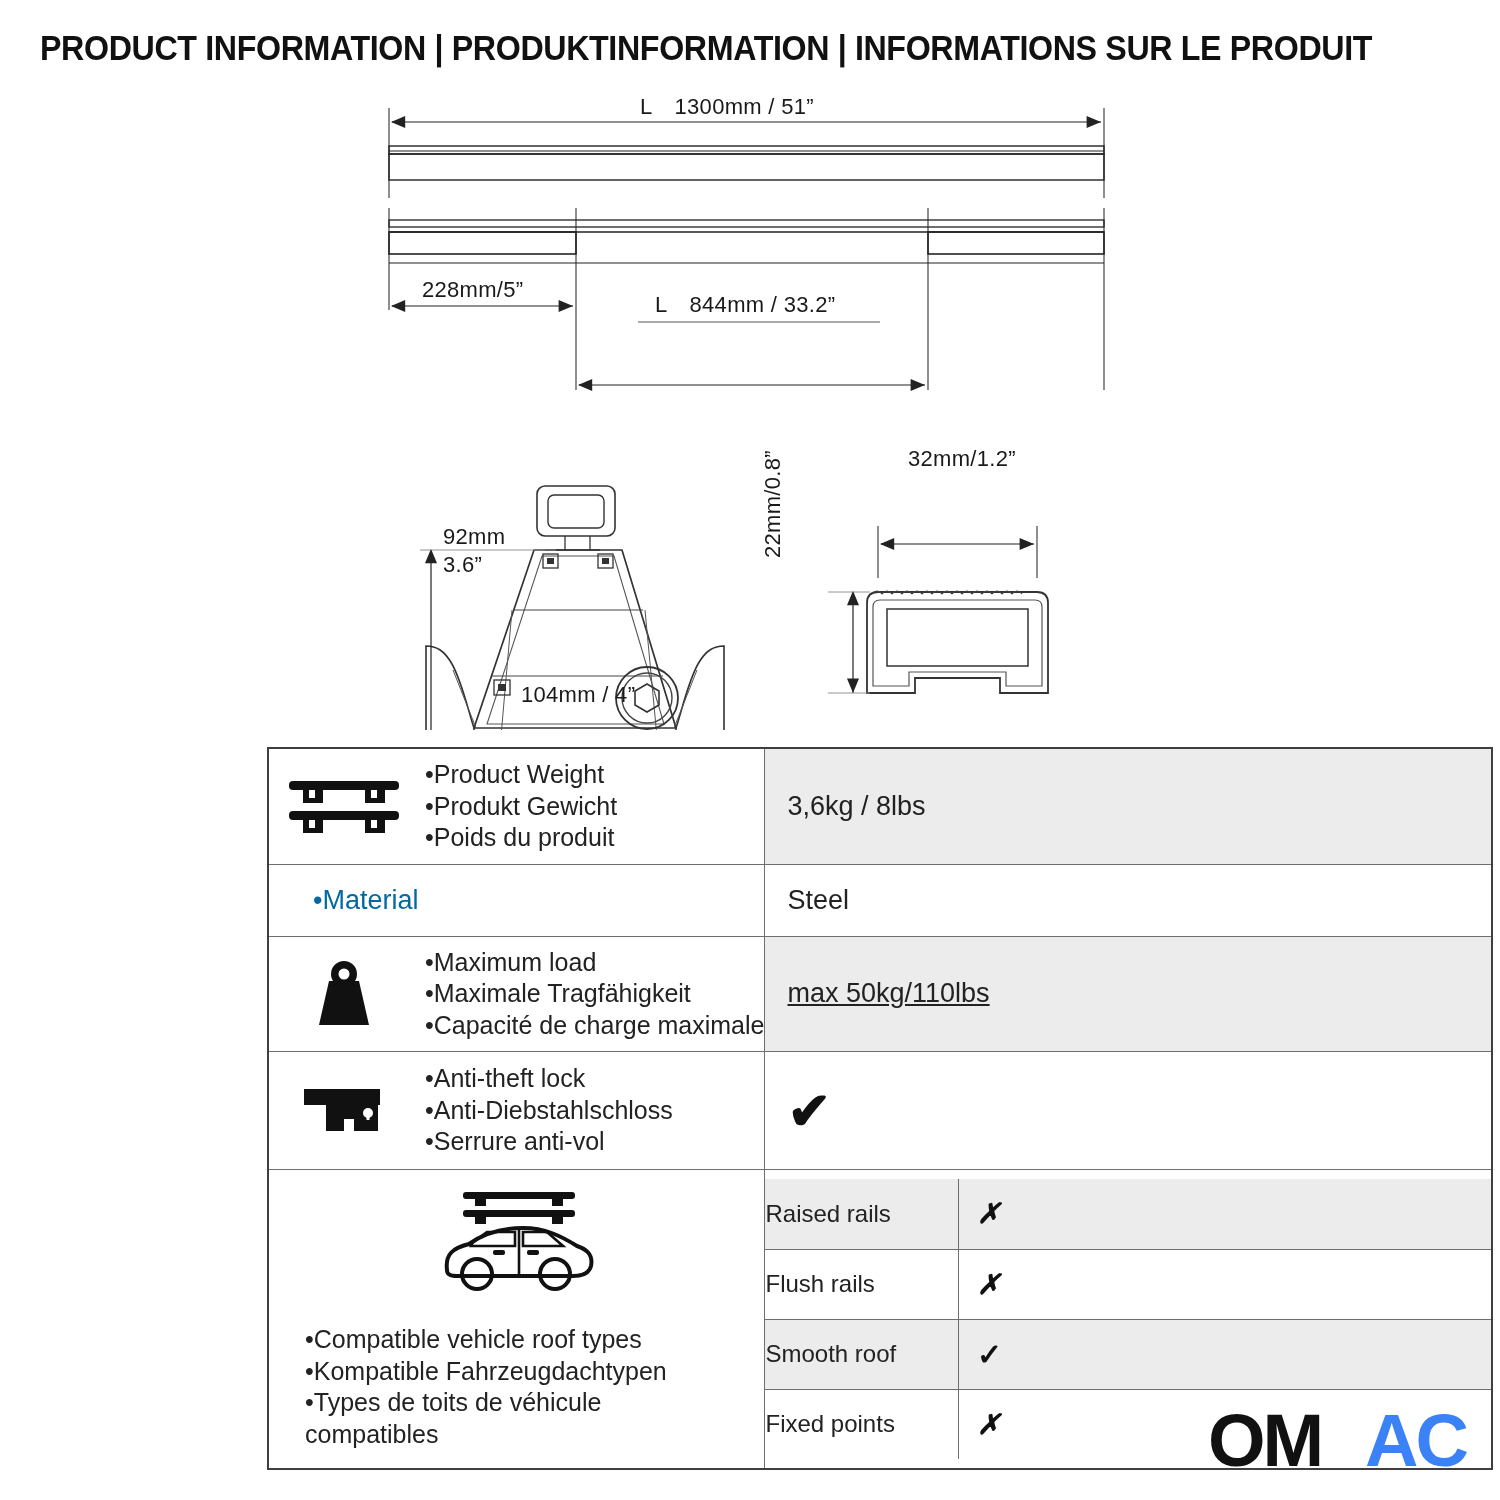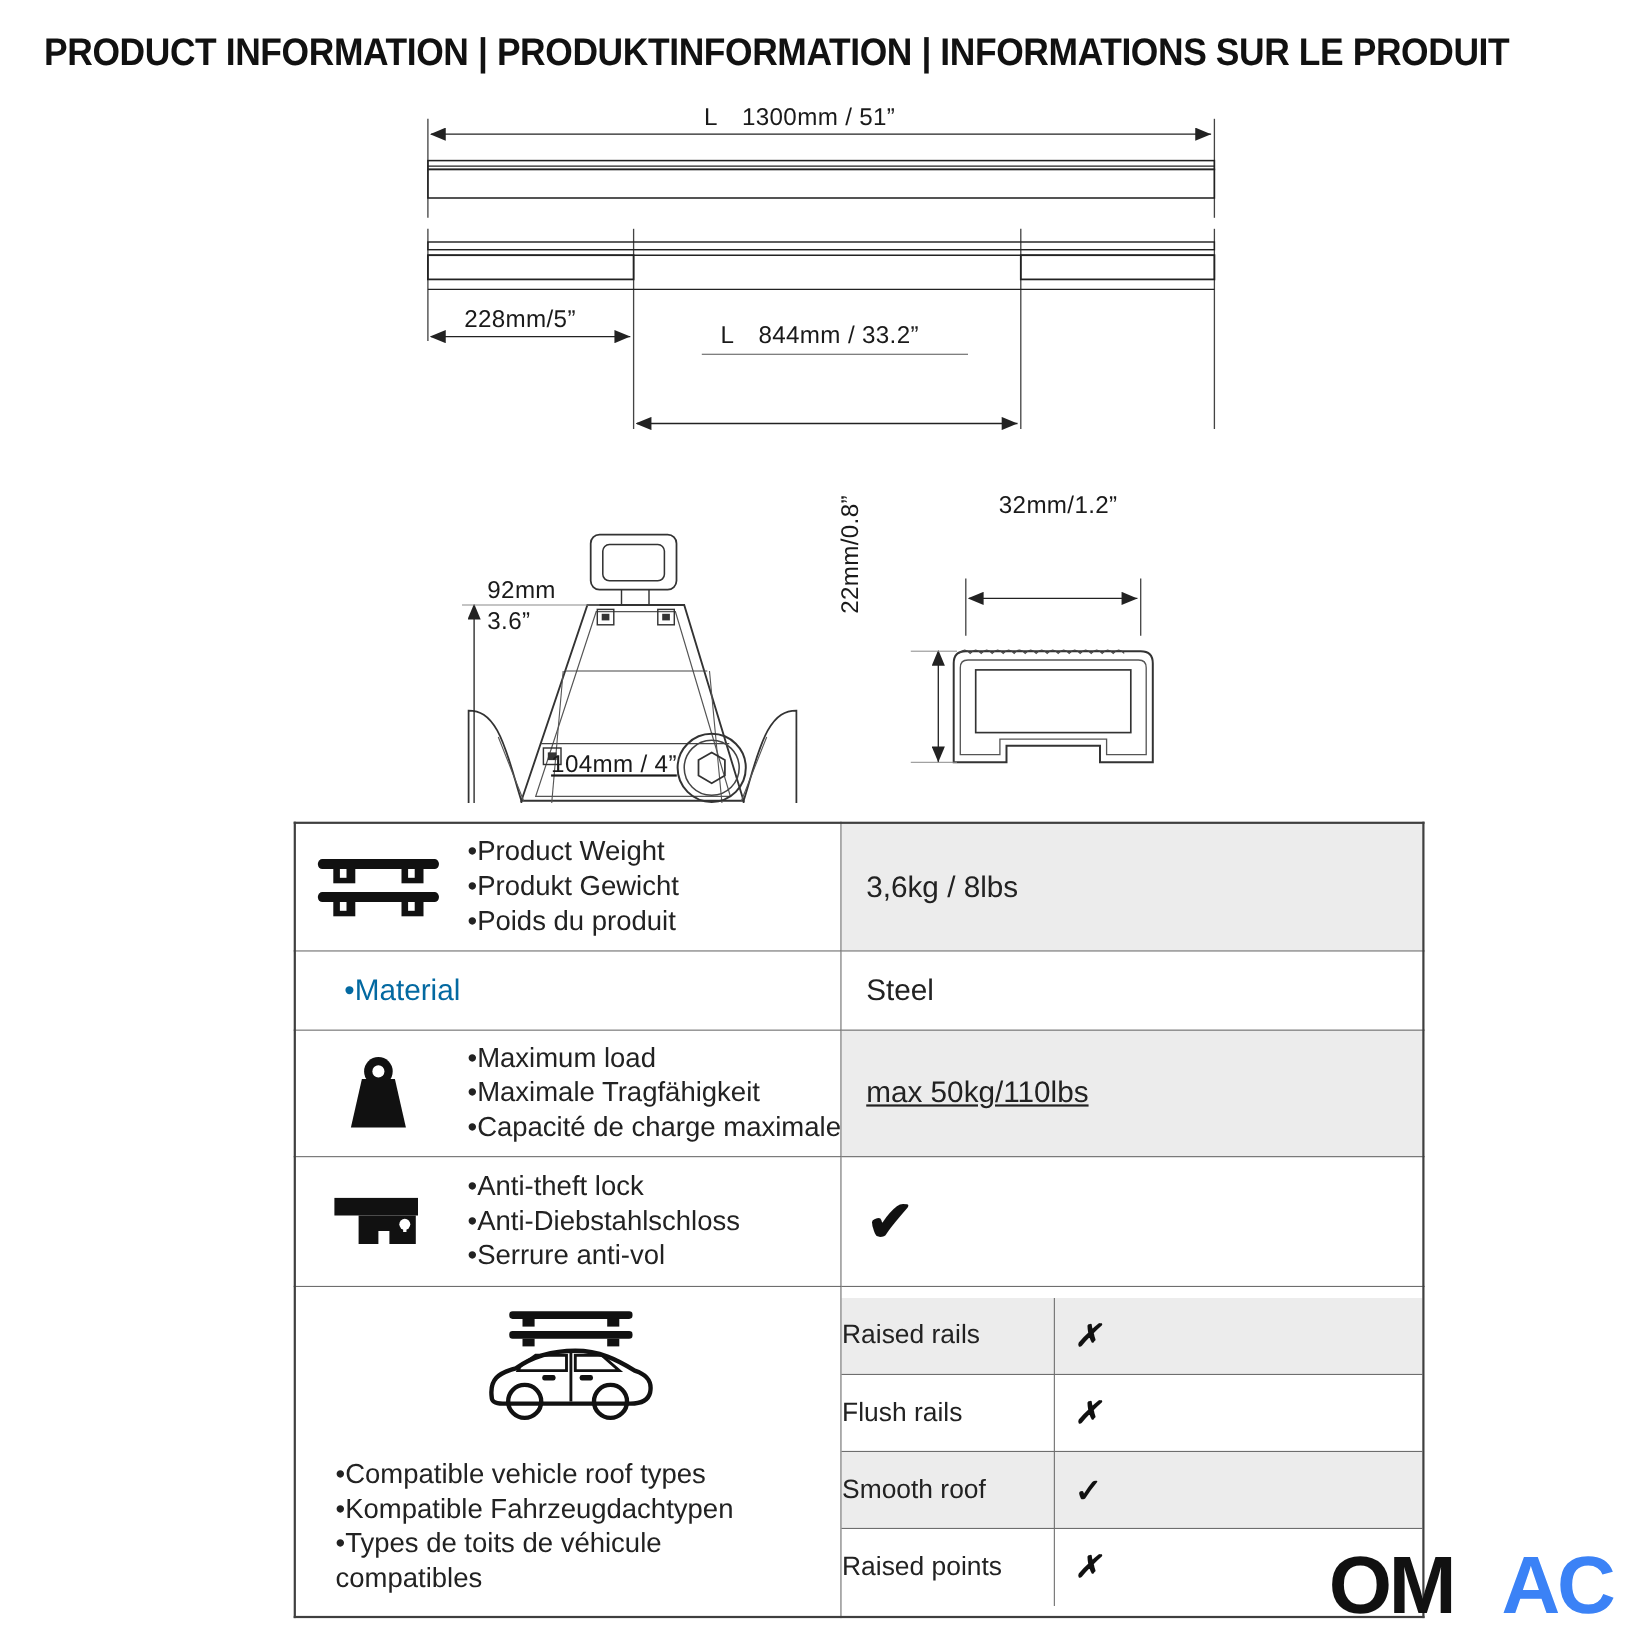--- a/index.html
+++ b/index.html
@@ -37,21 +37,21 @@
     letter-spacing: 0.3px;
   }
   .dim-label .ell { margin-right: 22px; }
 
   svg.tech { position: absolute; left: 0; top: 0; width: 1500px; height: 650px; }
 
   
   .spec-table {
     position: absolute;
     left: 267px; top: 747px;
-    width: 1028px;
+    width: 1226px;
     border: 2px solid #3f3f3f;
     border-collapse: collapse;
     background: #fff;
   }
   .spec-table td { border: 1.5px solid #6e6e6e; vertical-align: middle; }
   .lbl-cell { width: 453px; padding: 10px 0 10px 0; }
   .val-cell { padding-left: 22px; font-size: 27px; color: #222; }
   .shade { background: #ececec; }
 
   .lbl-flex { display: flex; align-items: center; gap: 6px; }
@@ -193,21 +193,21 @@
     </div>
 
     <div class="dim-label" style="left:422px; top:197px;">228mm/5”</div>
 
     <div class="dim-label" style="left:655px; top:212px;">
       <span class="ell">L</span><span>844mm / 33.2”</span>
     </div>
 
     <div class="dim-label" style="left:443px; top:444px;">92mm</div>
     <div class="dim-label" style="left:443px; top:472px;">3.6”</div>
-    <div class="dim-label" style="left:501px; top:602px;text-decoration:underline;">104mm / 4”</div>
+    <div class="dim-label" style="left:521px; top:602px;">104mm / 4”</div>
 
     <div class="dim-label" style="left:908px; top:366px;">32mm/1.2”</div>
     <div class="dim-label" style="left:760px; top:478px; transform:rotate(-90deg); transform-origin:left top;">22mm/0.8”</div>
   </div>
 
   <table class="spec-table">
     <tbody>
 
       <tr>
         <td class="lbl-cell">
@@ -344,21 +344,21 @@
                   <span class="mark-cross">✗</span>
                 </td>
               </tr>
               <tr>
                 <td class="roof-name first shade">Smooth roof</td>
                 <td class="roof-val shade">
                   <span class="mark-tick">✓</span>
                 </td>
               </tr>
               <tr>
-                <td class="roof-name first">Raised points</td>
+                <td class="roof-name first">Fixed points</td>
                 <td class="roof-val">
                   <span class="mark-cross">✗</span>
                 </td>
               </tr>
             </tbody>
           </table>
         </td>
       </tr>
     </tbody>
   </table>

